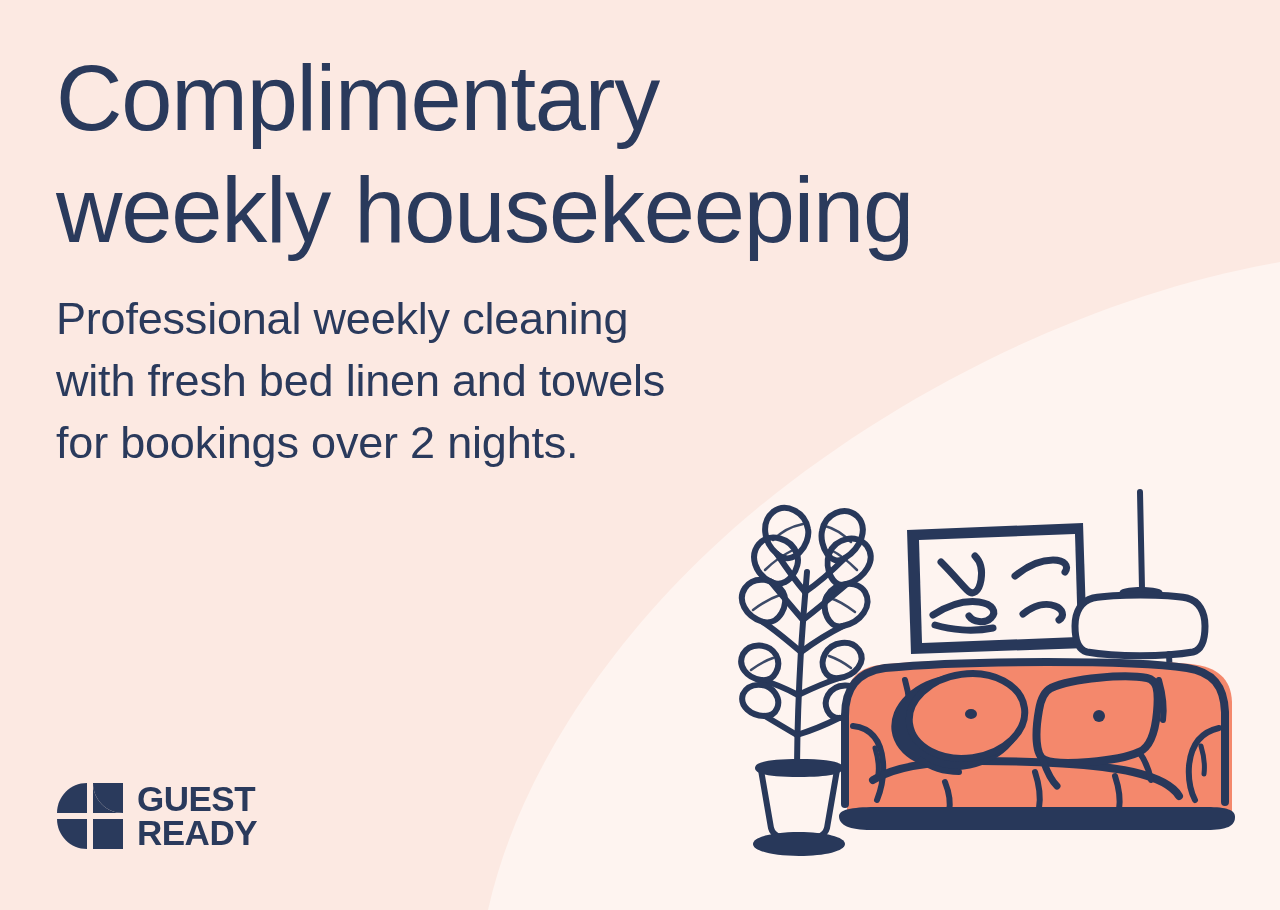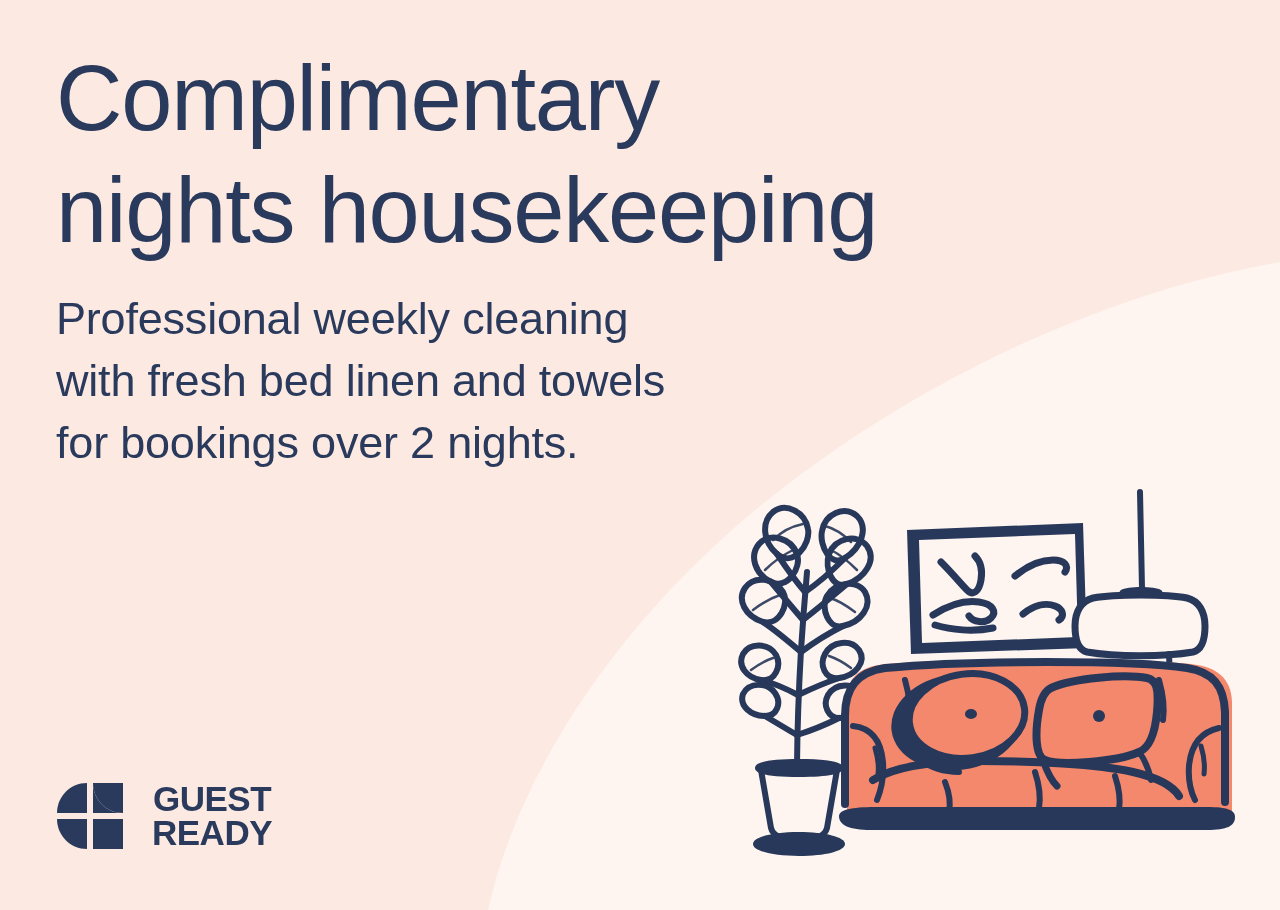--- a/index.html
+++ b/index.html
@@ -55,23 +55,22 @@
     white-space: pre-line;
   }
 
   
   #logo {
     position: absolute;
     left: 57px;
     top: 782px;
     display: flex;
     align-items: center;
-    gap: 29px;
+    gap: 14px;
     z-index: 6;
-    text-align: center;
   }
   #logo-mark { display: block; }
   #logo-wordmark {
     display: flex;
     flex-direction: column;
     justify-content: center;
   }
   .logo-word {
     color: #2A3A5C;
     font-family: "Liberation Sans", sans-serif;
@@ -96,21 +95,21 @@
 
 <div id="card">
 
   <svg id="bg-layer" viewBox="0 0 1280 910" preserveAspectRatio="none">
     <rect x="0" y="0" width="1280" height="910" fill="#FCE9E2"></rect>
     <path d="M1280,262 C1060,300 820,430 670,590 C570,697 510,810 488,910 L1280,910 Z" fill="#FEF4F0"></path>
   </svg>
 
   <div id="text-block">
     <h1 id="headline">Complimentary
-nights housekeeping</h1>
+weekly housekeeping</h1>
     <p id="subhead">Professional weekly cleaning
 with fresh bed linen and towels
 for bookings over 2 nights.</p>
   </div>
 
   <svg id="illustration" viewBox="0 0 545 380">
 
     <g fill="none" stroke="#28385A" stroke-width="6" stroke-linecap="round" stroke-linejoin="round">
 
       <path d="M62,295 C62,250 64,205 66,170 C68,140 70,115 72,92"></path>

